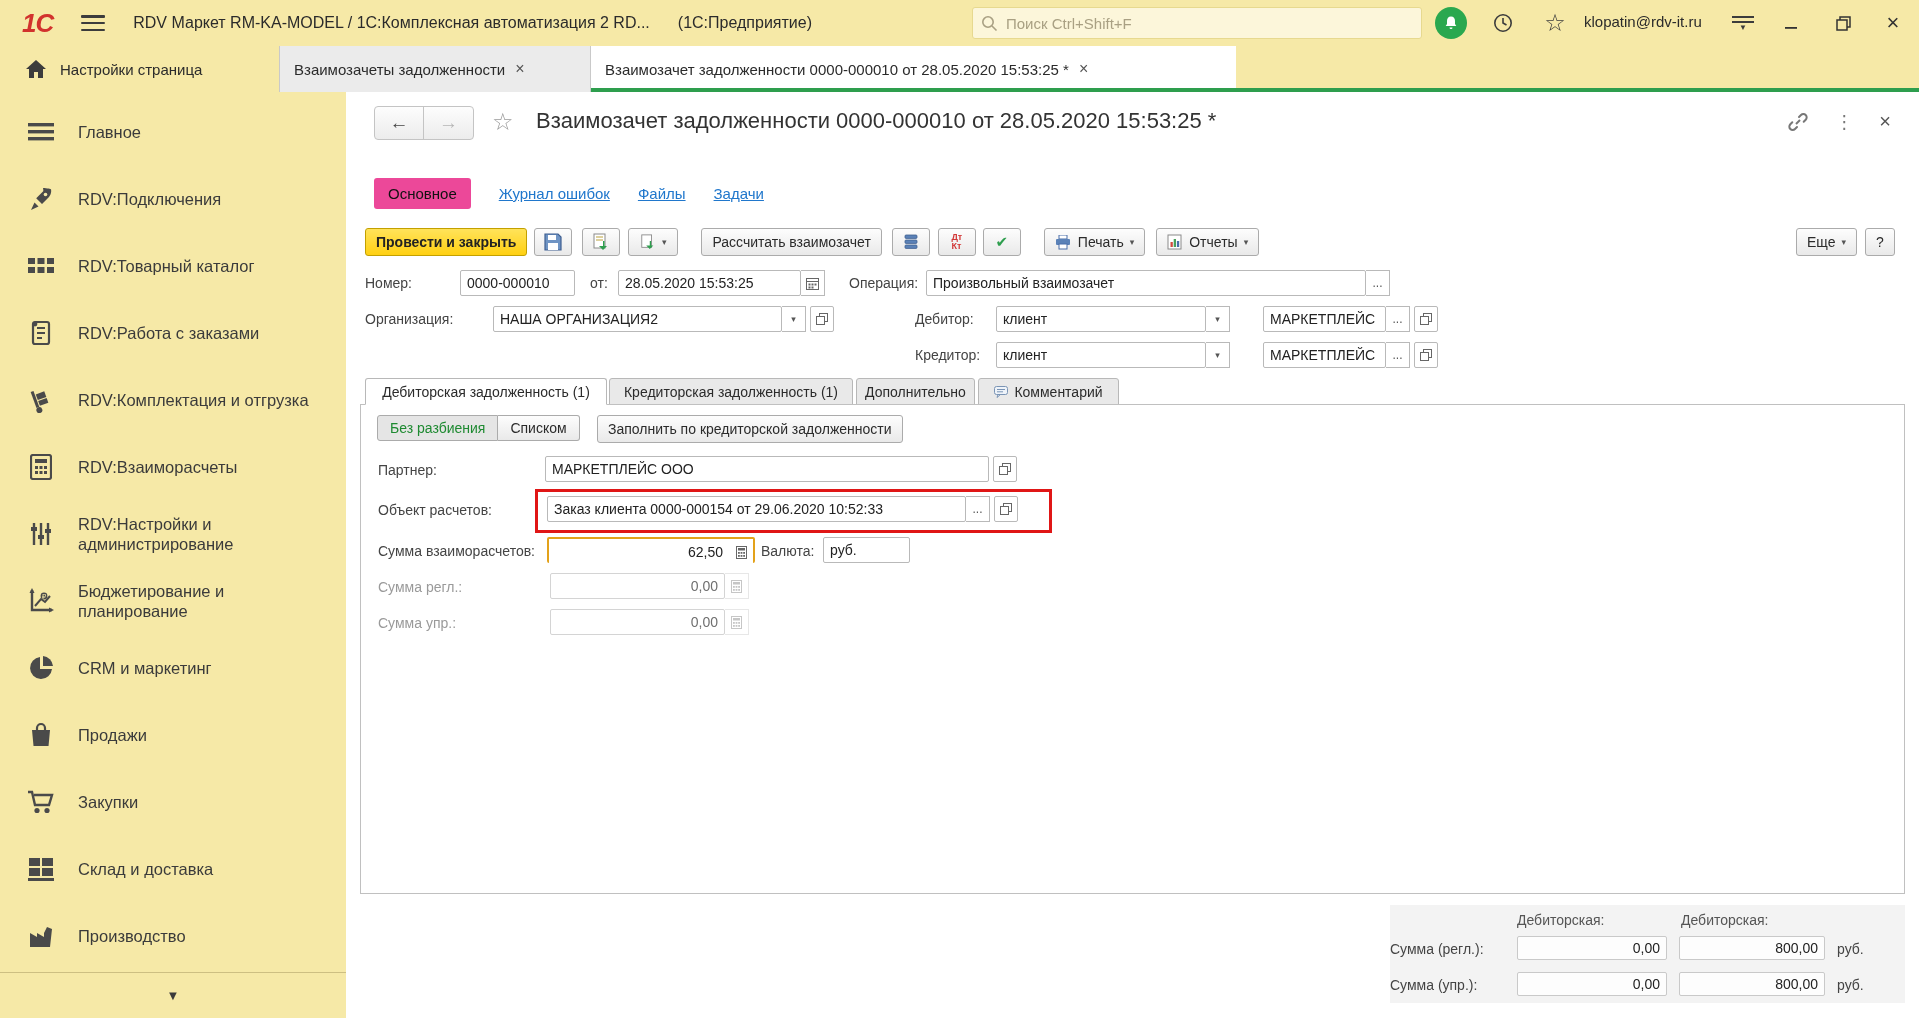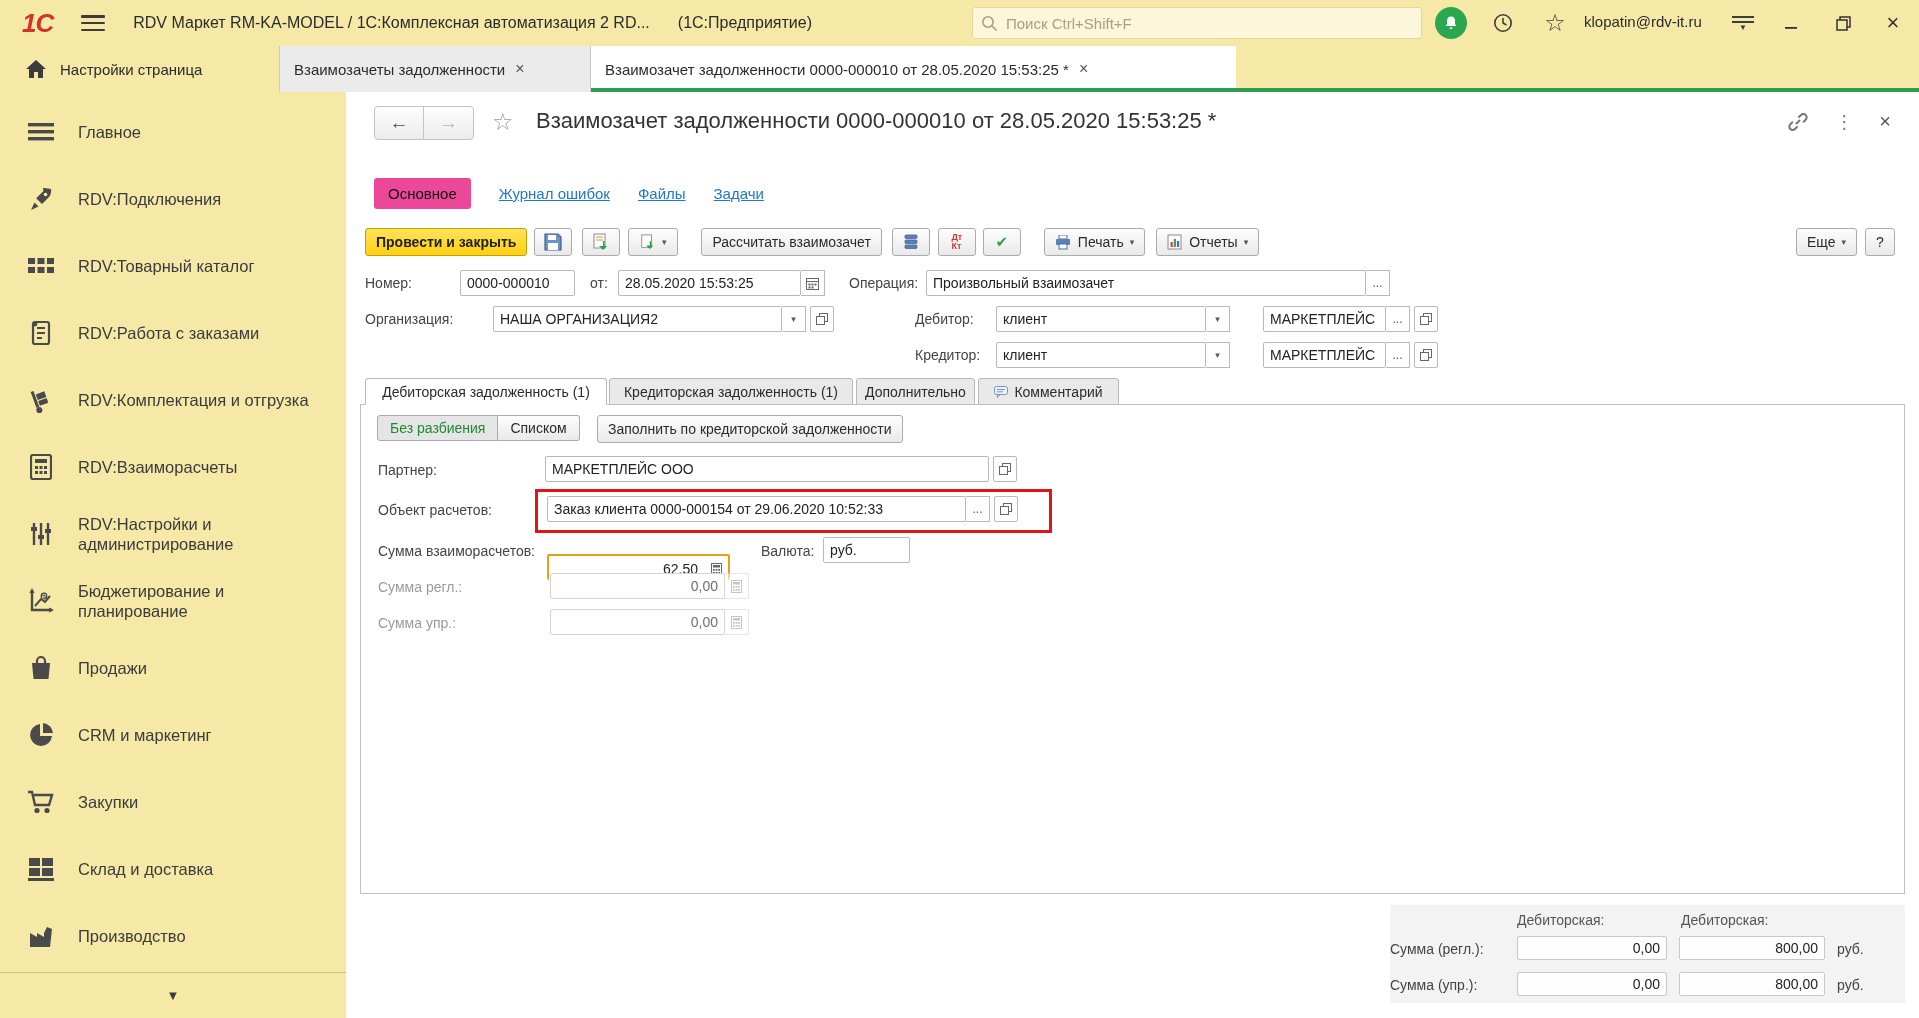--- a/index.html
+++ b/index.html
@@ -276,35 +276,35 @@
             <polygon points="26,22 21,19.5 21,24.5" fill="#4a4a4a"></polygon>
             <path d="M7 18l6-7 4 3 5-6" fill="none" stroke="#4a4a4a" stroke-width="2"></path>
             <circle cx="16" cy="8" r="3.4" fill="#4a4a4a"></circle>
             <text x="16" y="10.6" font-size="7" fill="#f6e9a7" text-anchor="middle" font-family="DejaVu Sans">₽</text>
           </svg>
         </span>
       <span class="lb">Бюджетирование и планирование</span>
     </div>
     <div class="side-item">
       <span class="ic">
+          <svg width="26" height="26" viewBox="0 0 26 26">
+            <path d="M12 2A11 11 0 1 0 24 14H12z" fill="#4a4a4a"></path>
+            <path d="M15 1a11 11 0 0 1 10 10H15z" fill="#4a4a4a"></path>
+          </svg>
+        </span>
+      <span class="lb">CRM и маркетинг</span>
+    </div>
+    <div class="side-item">
+      <span class="ic">
           <svg width="24" height="26" viewBox="0 0 24 26">
             <path d="M3 8h18l-1.5 16h-15z" fill="#4a4a4a"></path>
             <path d="M8 10V6a4 4 0 0 1 8 0v4" fill="none" stroke="#4a4a4a" stroke-width="2.2"></path>
           </svg>
         </span>
       <span class="lb">Продажи</span>
-    </div>
-    <div class="side-item">
-      <span class="ic">
-          <svg width="26" height="26" viewBox="0 0 26 26">
-            <path d="M12 2A11 11 0 1 0 24 14H12z" fill="#4a4a4a"></path>
-            <path d="M15 1a11 11 0 0 1 10 10H15z" fill="#4a4a4a"></path>
-          </svg>
-        </span>
-      <span class="lb">CRM и маркетинг</span>
     </div>
     <div class="side-item">
       <span class="ic">
           <svg width="28" height="26" viewBox="0 0 28 26">
             <path d="M1 3h4l3 13h14l3-10H7" fill="none" stroke="#4a4a4a" stroke-width="2.4"></path>
             <circle cx="10" cy="21.5" r="2.6" fill="#4a4a4a"></circle>
             <circle cx="20" cy="21.5" r="2.6" fill="#4a4a4a"></circle>
           </svg>
         </span>
       <span class="lb">Закупки</span>
@@ -559,21 +559,21 @@
       <span class="openbtn" style="margin-left:0">
           <svg width="12" height="12" viewBox="0 0 12 12">
             <rect x="3.5" y="0.5" width="8" height="8" fill="none" stroke="#666"></rect>
             <rect x="0.5" y="3.5" width="8" height="8" fill="#fff" stroke="#666"></rect>
           </svg>
         </span>
     </div>
     <div class="redbox"></div>
 
     <span class="plabel" style="left:17px;top:138px">Сумма взаиморасчетов:</span>
-    <div class="fgroup focus-orange" style="left:186px;top:149px;width:183px;border-radius:2px">
+    <div class="fgroup focus-orange" style="left:186px;top:132px;width:208px;border-radius:2px">
       <input class="tinput ralign" style="flex: 1 1 0%; border: none;" value="62,50">
       <span class="attached" style="border-top:none;border-bottom:none;border-right:none">
         <svg width="11" height="13" viewBox="0 0 11 13">
             <rect x="0.5" y="0.5" width="10" height="12" fill="none" stroke="#666"></rect>
             <rect x="2" y="2" width="7" height="2.5" fill="#666"></rect>
             <g fill="#666">
               <rect x="2" y="6" width="1.8" height="1.8"></rect>
               <rect x="4.6" y="6" width="1.8" height="1.8"></rect>
               <rect x="7.2" y="6" width="1.8" height="1.8"></rect>
               <rect x="2" y="9" width="1.8" height="1.8"></rect>

